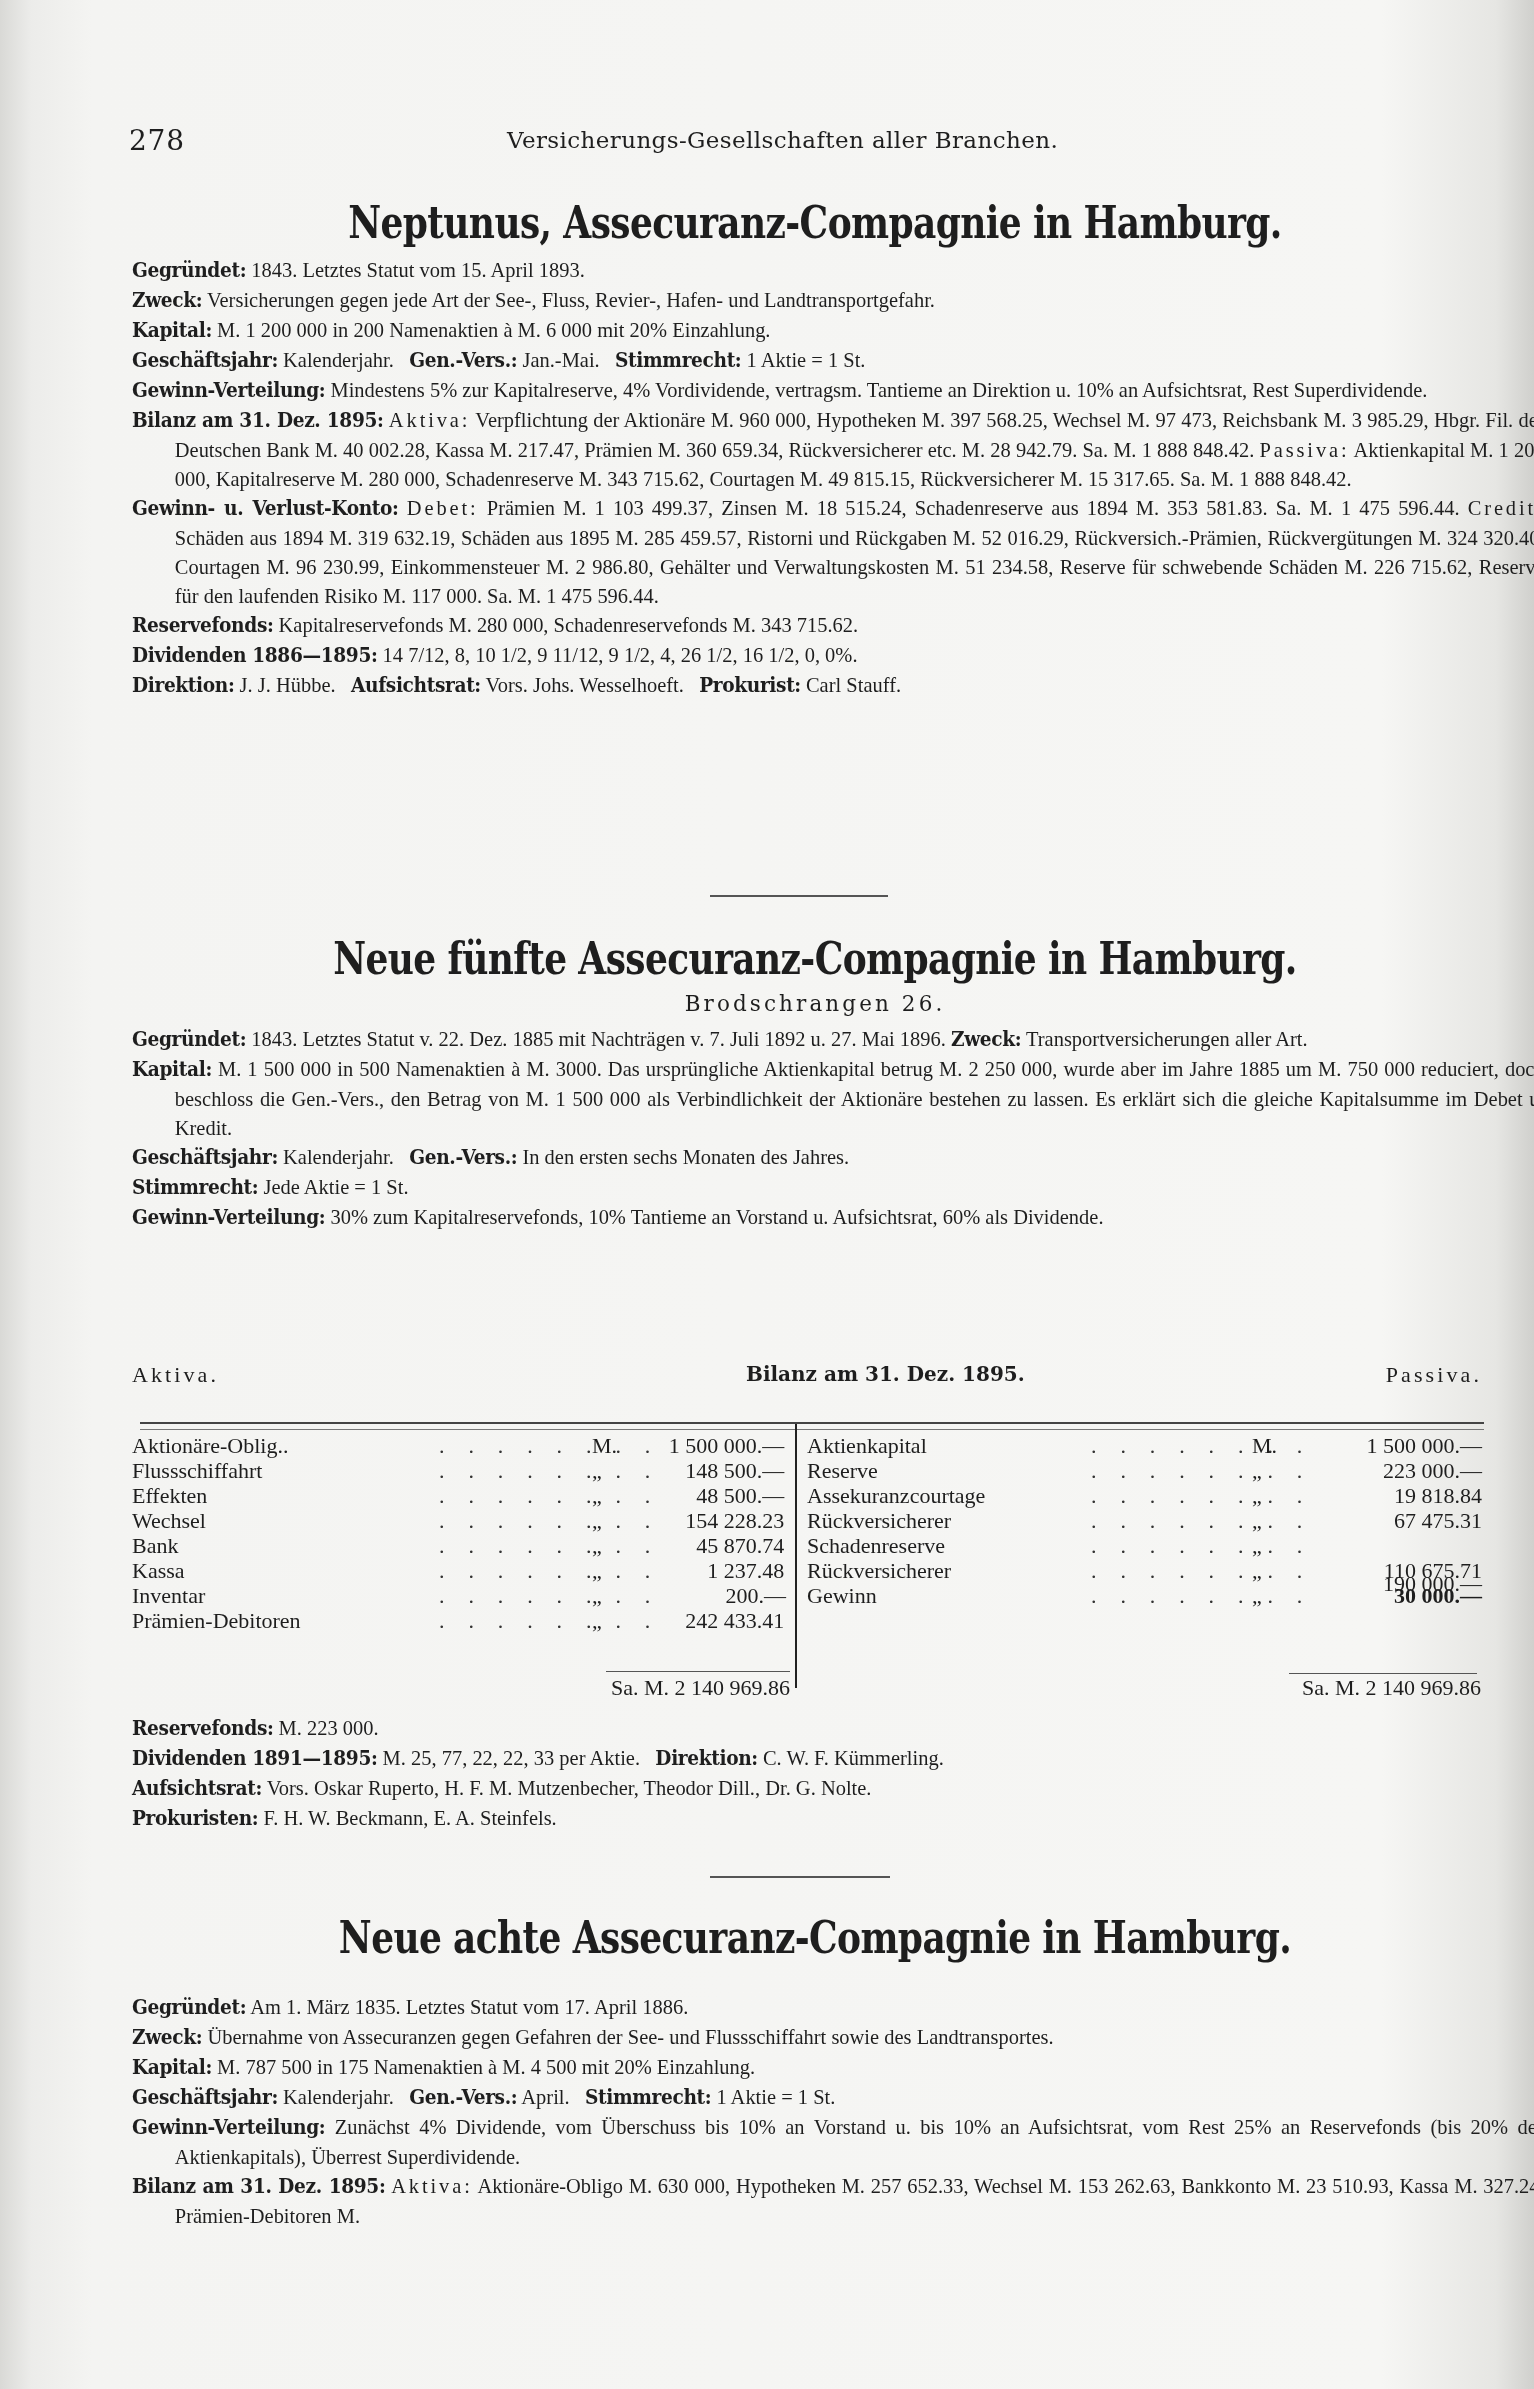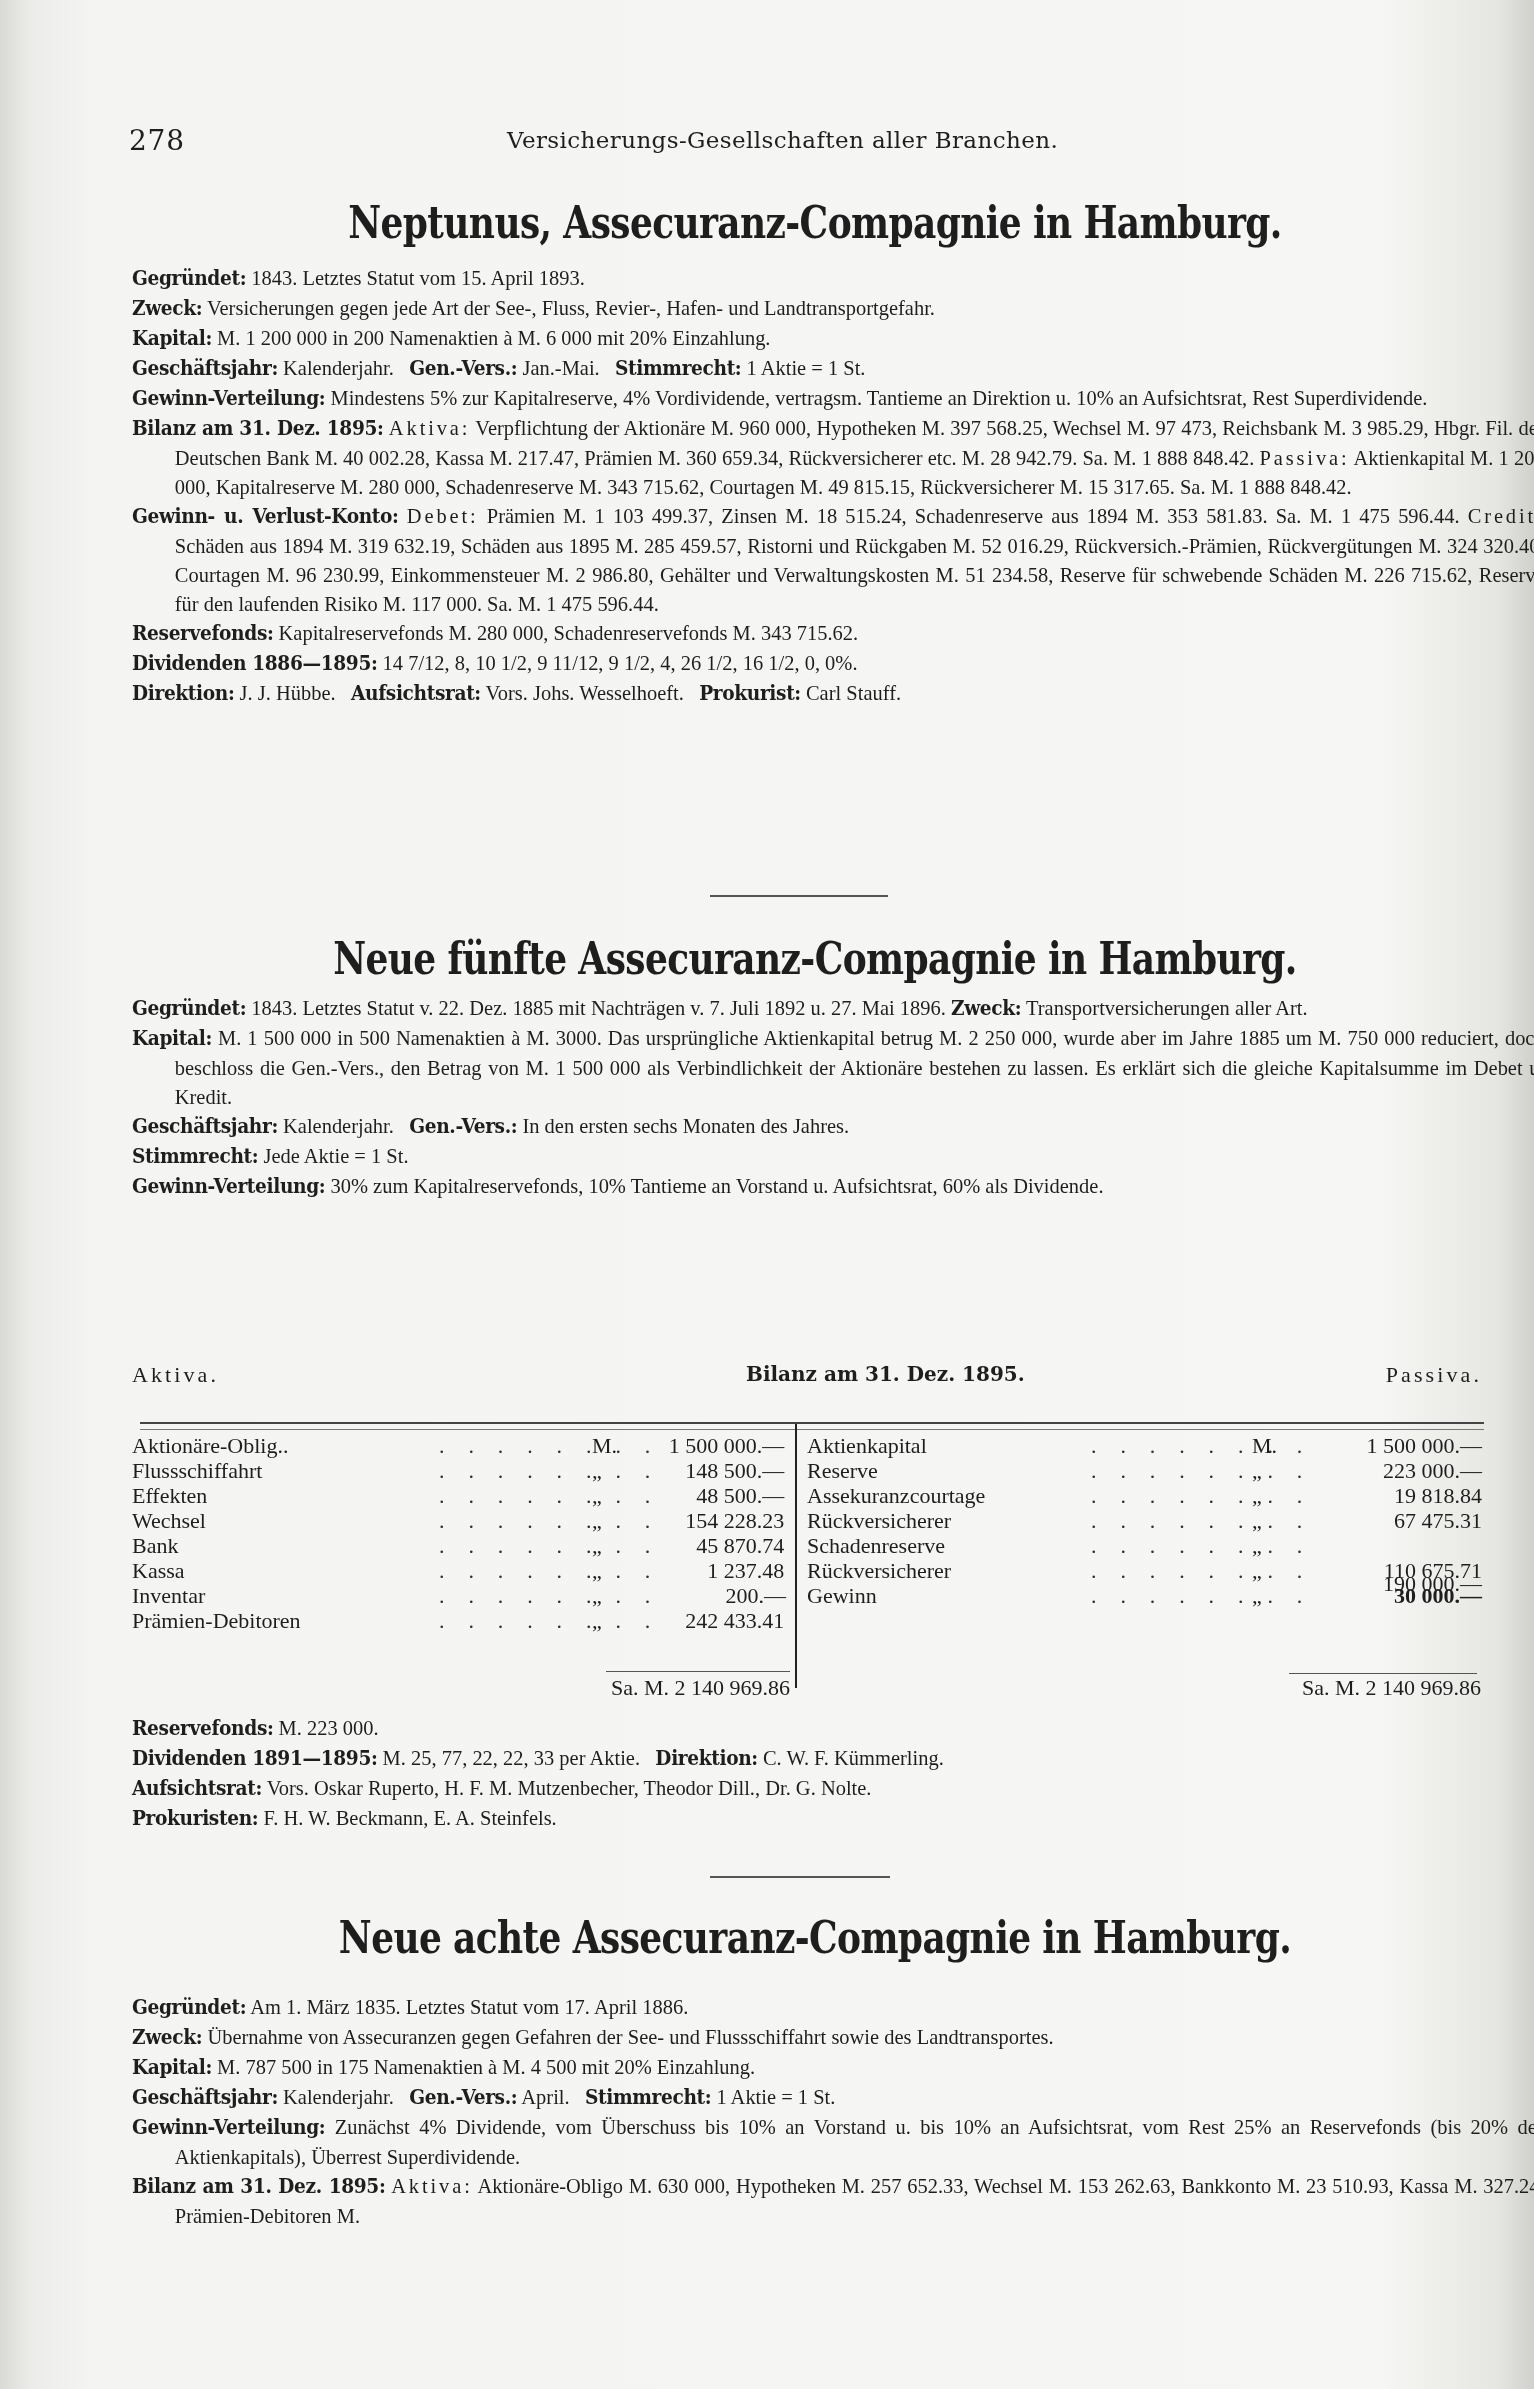--- a/index.html
+++ b/index.html
@@ -54,38 +54,39 @@
 
 <div class="page">
 
   <div class="runhead">
     <span class="pno">278</span>
     <span class="rtitle">Versicherungs-Gesellschaften aller Branchen.</span>
   </div>
 
   <div class="section" style="top:196px;">
     <div class="h1">Neptunus, Assecuranz-Compagnie in Hamburg.</div>
-    <div style="margin-top:14px;">
+    <div style="margin-top:6px;">
       <p class="entry"><span class="lbl">Gegründet:</span> <span>1843. Letztes Statut vom 15. April 1893.</span></p>
       <p class="entry"><span class="lbl">Zweck:</span> <span>Versicherungen gegen jede Art der See-, Fluss, Revier-, Hafen- und Landtransportgefahr.</span></p>
       <p class="entry"><span class="lbl">Kapital:</span> <span>M. 1 200 000 in 200 Namenaktien à M. 6 000 mit 20% Einzahlung.</span></p>
       <p class="entry"><span class="lbl">Geschäftsjahr:</span> <span>Kalenderjahr.</span>&nbsp;&nbsp; <span class="lbl">Gen.-Vers.:</span> <span>Jan.-Mai.</span>&nbsp;&nbsp; <span class="lbl">Stimmrecht:</span> <span>1 Aktie = 1 St.</span></p>
       <p class="entry"><span class="lbl">Gewinn-Verteilung:</span> <span>Mindestens 5% zur Kapitalreserve, 4% Vordividende, vertragsm. Tantieme an Direktion u. 10% an Aufsichtsrat, Rest Superdividende.</span></p>
       <p class="entry"><span class="lbl">Bilanz am 31. Dez. 1895:</span> <span class="spaced">Aktiva:</span> <span>Verpflichtung der Aktionäre M. 960 000, Hypotheken M. 397 568.25, Wechsel M. 97 473, Reichsbank M. 3 985.29, Hbgr. Fil. der Deutschen Bank M. 40 002.28, Kassa M. 217.47, Prämien M. 360 659.34, Rückversicherer etc. M. 28 942.79. Sa. M. 1 888 848.42.</span> <span class="spaced">Passiva:</span> <span>Aktienkapital M. 1 200 000, Kapitalreserve M. 280 000, Schadenreserve M. 343 715.62, Courtagen M. 49 815.15, Rückversicherer M. 15 317.65. Sa. M. 1 888 848.42.</span></p>
       <p class="entry"><span class="lbl">Gewinn- u. Verlust-Konto:</span> <span class="spaced">Debet:</span> <span>Prämien M. 1 103 499.37, Zinsen M. 18 515.24, Schadenreserve aus 1894 M. 353 581.83. Sa. M. 1 475 596.44.</span> <span class="spaced">Credit:</span> <span>Schäden aus 1894 M. 319 632.19, Schäden aus 1895 M. 285 459.57, Ristorni und Rückgaben M. 52 016.29, Rückversich.-Prämien, Rückvergütungen M. 324 320.40, Courtagen M. 96 230.99, Einkommensteuer M. 2 986.80, Gehälter und Verwaltungskosten M. 51 234.58, Reserve für schwebende Schäden M. 226 715.62, Reserve für den laufenden Risiko M. 117 000. Sa. M. 1 475 596.44.</span></p>
       <p class="entry"><span class="lbl">Reservefonds:</span> <span>Kapitalreservefonds M. 280 000, Schadenreservefonds M. 343 715.62.</span></p>
       <p class="entry"><span class="lbl">Dividenden 1886—1895:</span> <span>14 7/12, 8, 10 1/2, 9 11/12, 9 1/2, 4, 26 1/2, 16 1/2, 0, 0%.</span></p>
       <p class="entry"><span class="lbl">Direktion:</span> <span>J. J. Hübbe.</span>&nbsp;&nbsp; <span class="lbl">Aufsichtsrat:</span> <span>Vors. Johs. Wesselhoeft.</span>&nbsp;&nbsp; <span class="lbl">Prokurist:</span> <span>Carl Stauff.</span></p>
     </div>
   </div>
 
   <div class="rule" style="left:710px; top:895px; width:178px;"></div>
 
   <div class="section" style="top:932px;">
     <div class="h1">Neue fünfte Assecuranz-Compagnie in Hamburg.</div>
+    <div class="addr">Brodschrangen 26.</div>
     <div style="margin-top:7.7px;">
       <p class="entry"><span class="lbl">Gegründet:</span> <span>1843. Letztes Statut v. 22. Dez. 1885 mit Nachträgen v. 7. Juli 1892 u. 27. Mai 1896.</span> <span class="lbl">Zweck:</span> <span>Transportversicherungen aller Art.</span></p>
       <p class="entry"><span class="lbl">Kapital:</span> <span>M. 1 500 000 in 500 Namenaktien à M. 3000. Das ursprüngliche Aktienkapital betrug M. 2 250 000, wurde aber im Jahre 1885 um M. 750 000 reduciert, doch beschloss die Gen.-Vers., den Betrag von M. 1 500 000 als Verbindlichkeit der Aktionäre bestehen zu lassen. Es erklärt sich die gleiche Kapitalsumme im Debet u. Kredit.</span></p>
       <p class="entry"><span class="lbl">Geschäftsjahr:</span> <span>Kalenderjahr.</span>&nbsp;&nbsp; <span class="lbl">Gen.-Vers.:</span> <span>In den ersten sechs Monaten des Jahres.</span></p>
       <p class="entry"><span class="lbl">Stimmrecht:</span> <span>Jede Aktie = 1 St.</span></p>
       <p class="entry"><span class="lbl">Gewinn-Verteilung:</span> <span>30% zum Kapitalreservefonds, 10% Tantieme an Vorstand u. Aufsichtsrat, 60% als Dividende.</span></p>
     </div>
   </div>
 
   <div class="bal-head">

